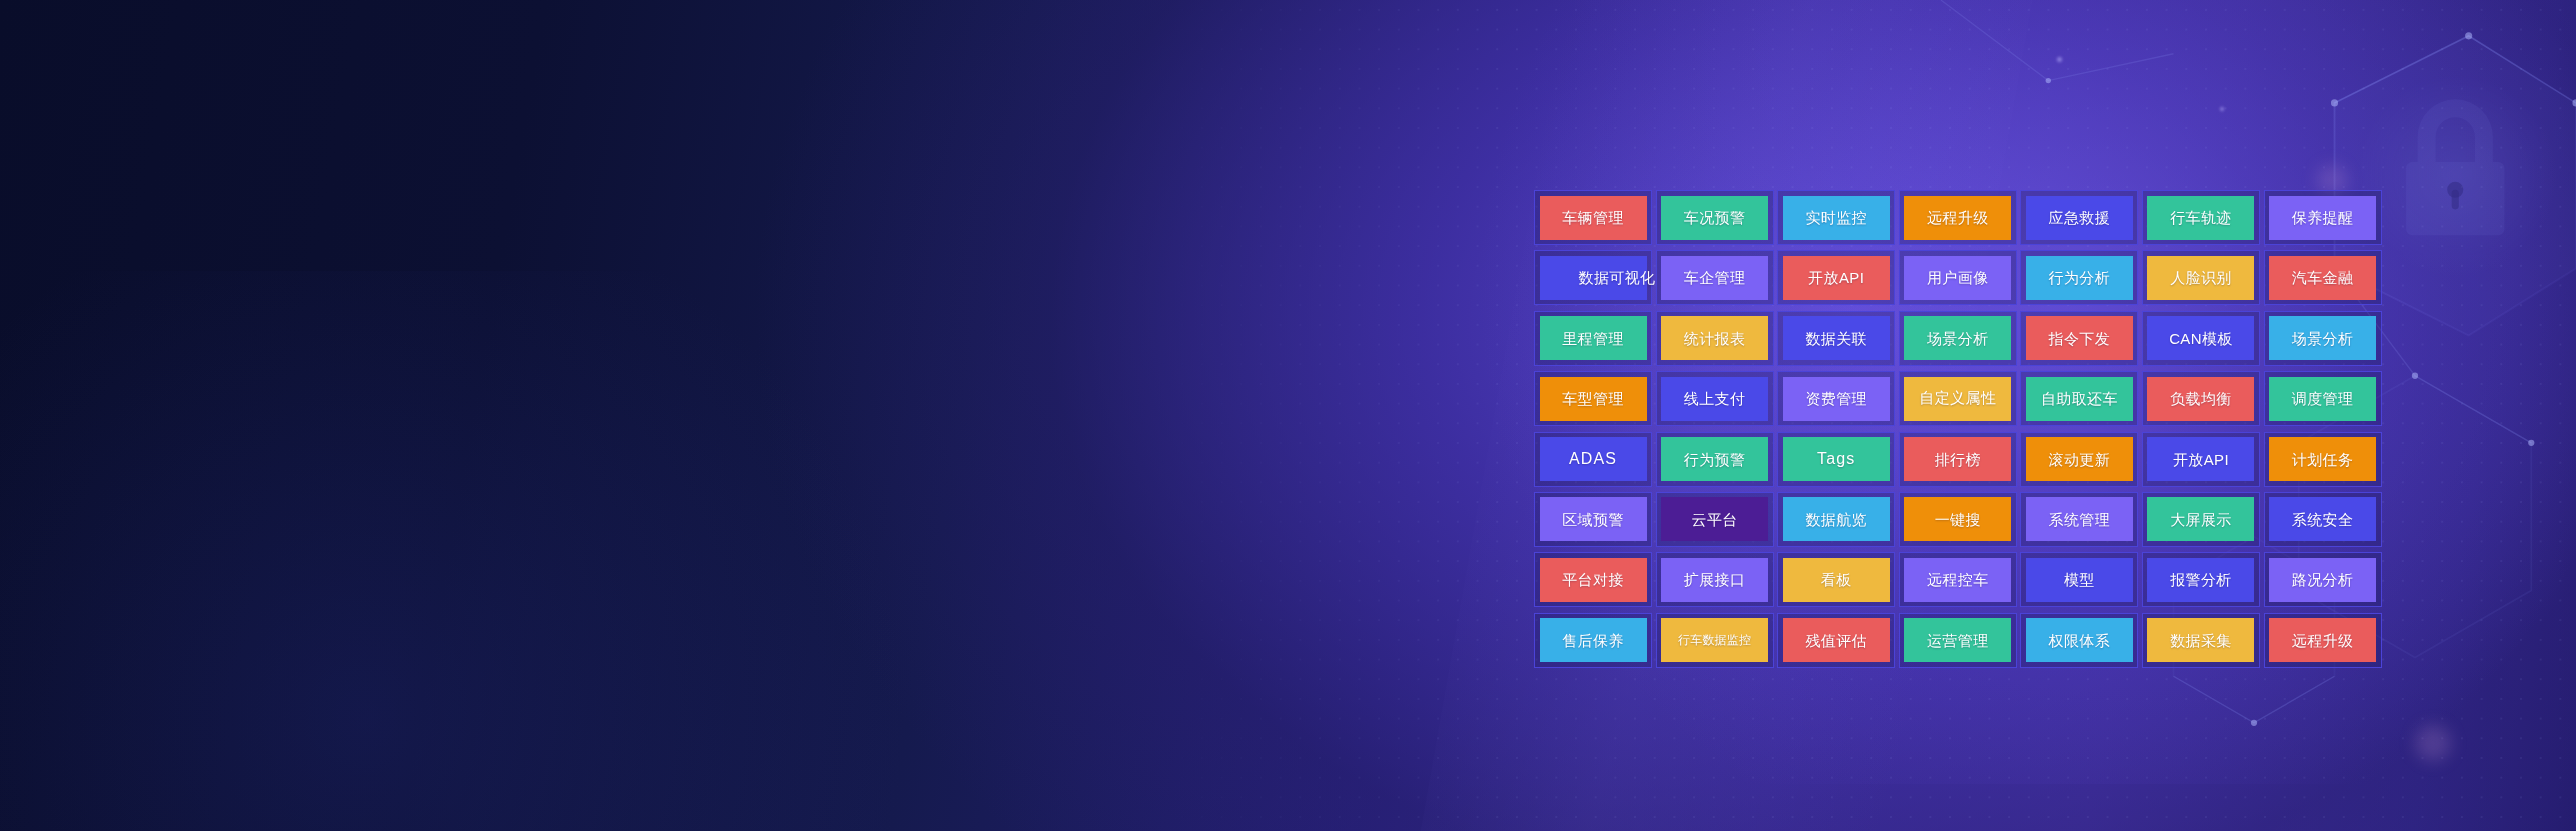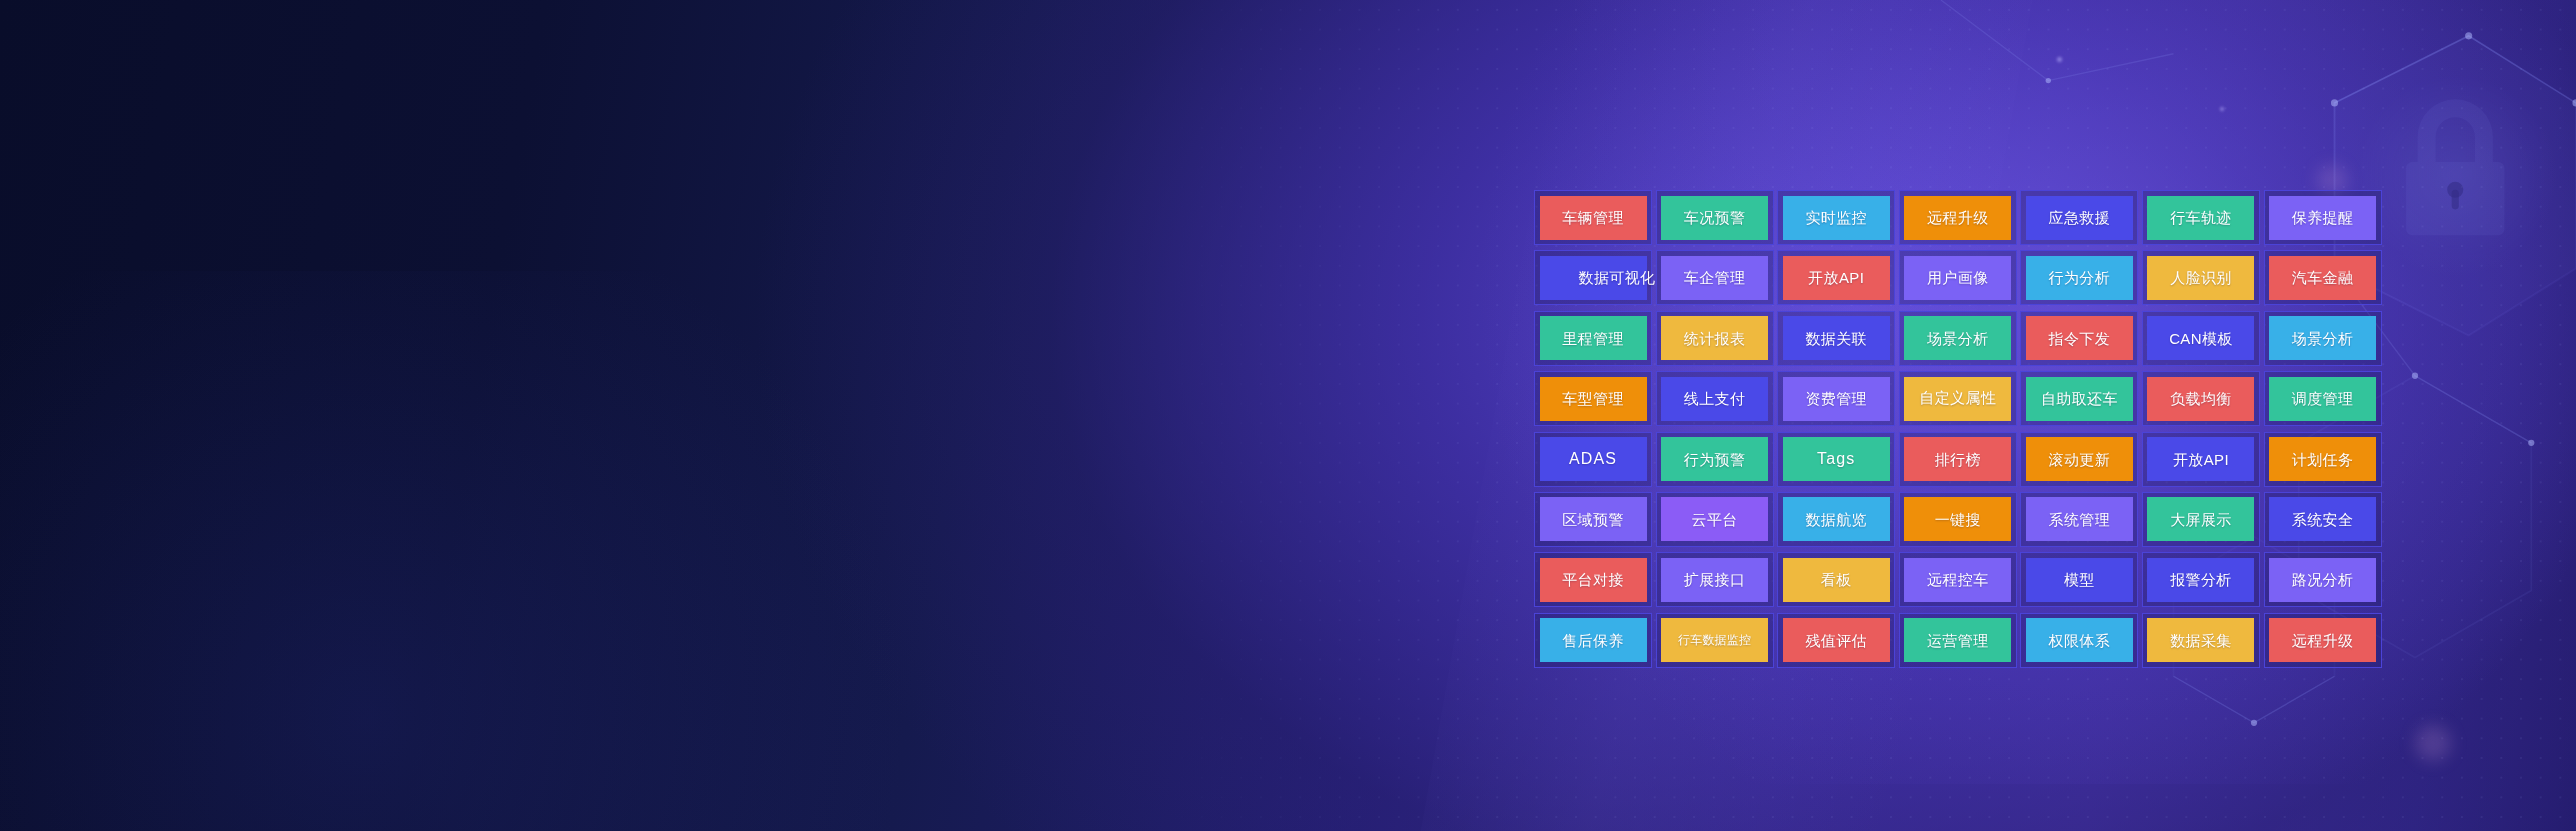--- a/index.html
+++ b/index.html
@@ -311,21 +311,21 @@
         <div class="tag-fill" style="background: rgb(239, 143, 9);">
           <span class="tag-label">计划任务</span>
         </div>
       </div>
       <div class="tag" style="border-color: rgb(75, 67, 216);">
         <div class="tag-fill" style="background: rgb(123, 98, 245);">
           <span class="tag-label">区域预警</span>
         </div>
       </div>
       <div class="tag" style="border-color: rgb(75, 67, 216);">
-        <div class="tag-fill" style="background: #8b5cf6;">
+        <div class="tag-fill" style="background: #4c1d95;">
           <span class="tag-label">云平台</span>
         </div>
       </div>
       <div class="tag" style="border-color: rgb(75, 67, 216);">
         <div class="tag-fill" style="background: rgb(56, 176, 232);">
           <span class="tag-label">数据航览</span>
         </div>
       </div>
       <div class="tag" style="border-color: rgb(75, 67, 216);">
         <div class="tag-fill" style="background: rgb(239, 143, 9);">

